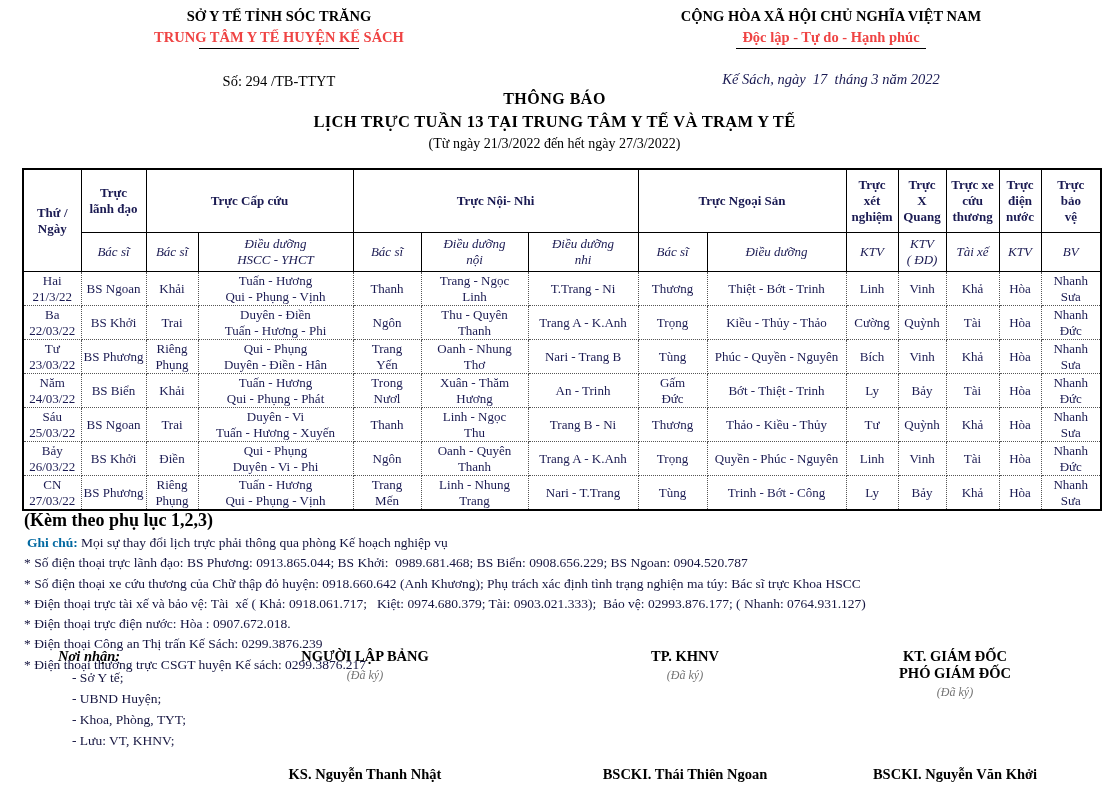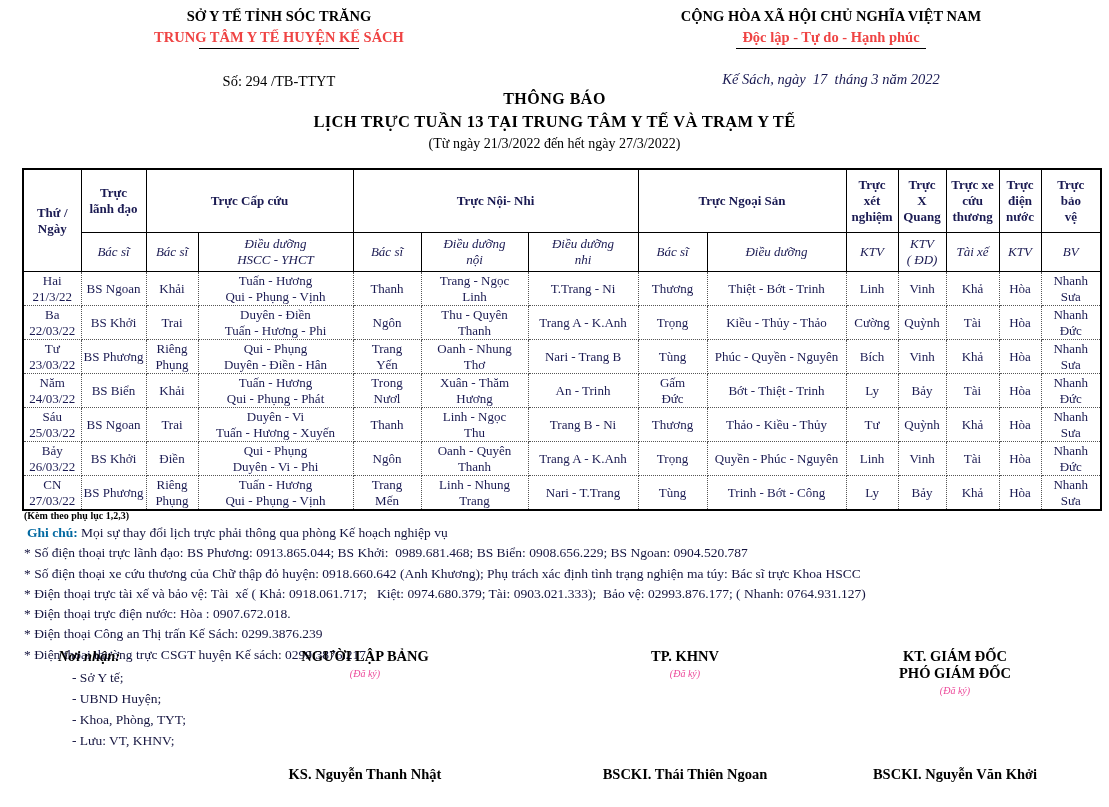--- a/index.html
+++ b/index.html
@@ -35,31 +35,31 @@
   th.grp { font-weight:bold; height:60px; }
   th.sub { font-weight:normal; font-style:italic; height:36px; }
   table.schedule td {
     border:1px dotted #555; font-size:13px; color:#1a1a52;
     white-space:pre-line; text-align:center; vertical-align:middle;
     height:33px; padding:0 2px; line-height:1.22;
   }
   table.schedule tbody tr:first-child td { border-top:1px solid #000; }
   
   .notes { position:absolute; left:24px; top:510px; width:1075px; font-size:13.5px; color:#14143f; }
-  .appendix { font-weight:bold; font-size:10px; color:#000; }
+  .appendix { font-weight:bold; font-size:18px; color:#000; }
   .note-line { margin-top:3px; line-height:1.28; white-space:pre-wrap; }
   .note-label { font-weight:bold; color:#0369a1; padding-left:3px; }
   
   .sign-area { position:absolute; left:0; top:644px; width:950px; height:159px; font-size:14px; }
   .recipients { position:absolute; left:58px; top:4px; }
   .recip-label { font-weight:bold; font-style:italic; color:#000; font-size:14.5px; }
   .recip-item { margin-top:5px; padding-left:14px; color:#14143f; font-size:13.5px; }
   .sig-block { position:absolute; width:320px; text-align:center; color:#000; }
   .sig-title { font-weight:bold; font-size:14.5px; }
-  .sig-signed { font-style:italic; font-size:10px; margin-top:3px; color:#ec4899; }
+  .sig-signed { font-style:italic; font-size:12px; margin-top:3px; color:#737373; }
   .sig-name { position:absolute; left:0; width:320px; top:118px; font-weight:bold; font-size:14.5px; }
   #sig1 { left:205px; top:4px; }
   #sig2 { left:525px; top:4px; }
   #sig3 { left:795px; top:4px; }
 </style>
 </head>
 <body>
 
 <div id="doc">
 

